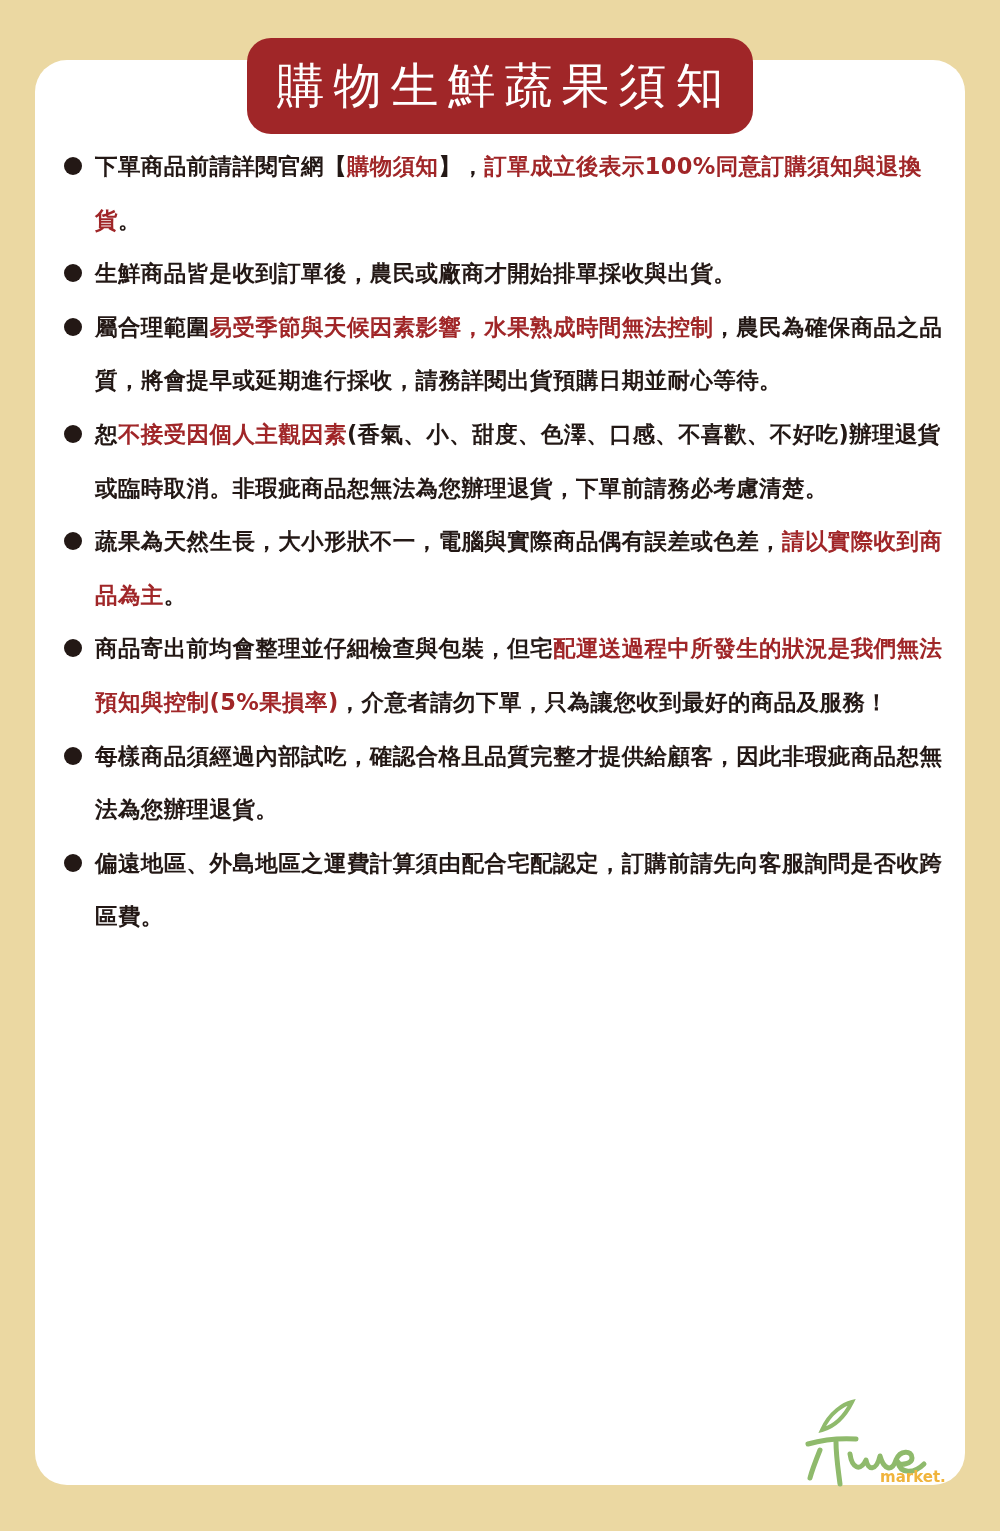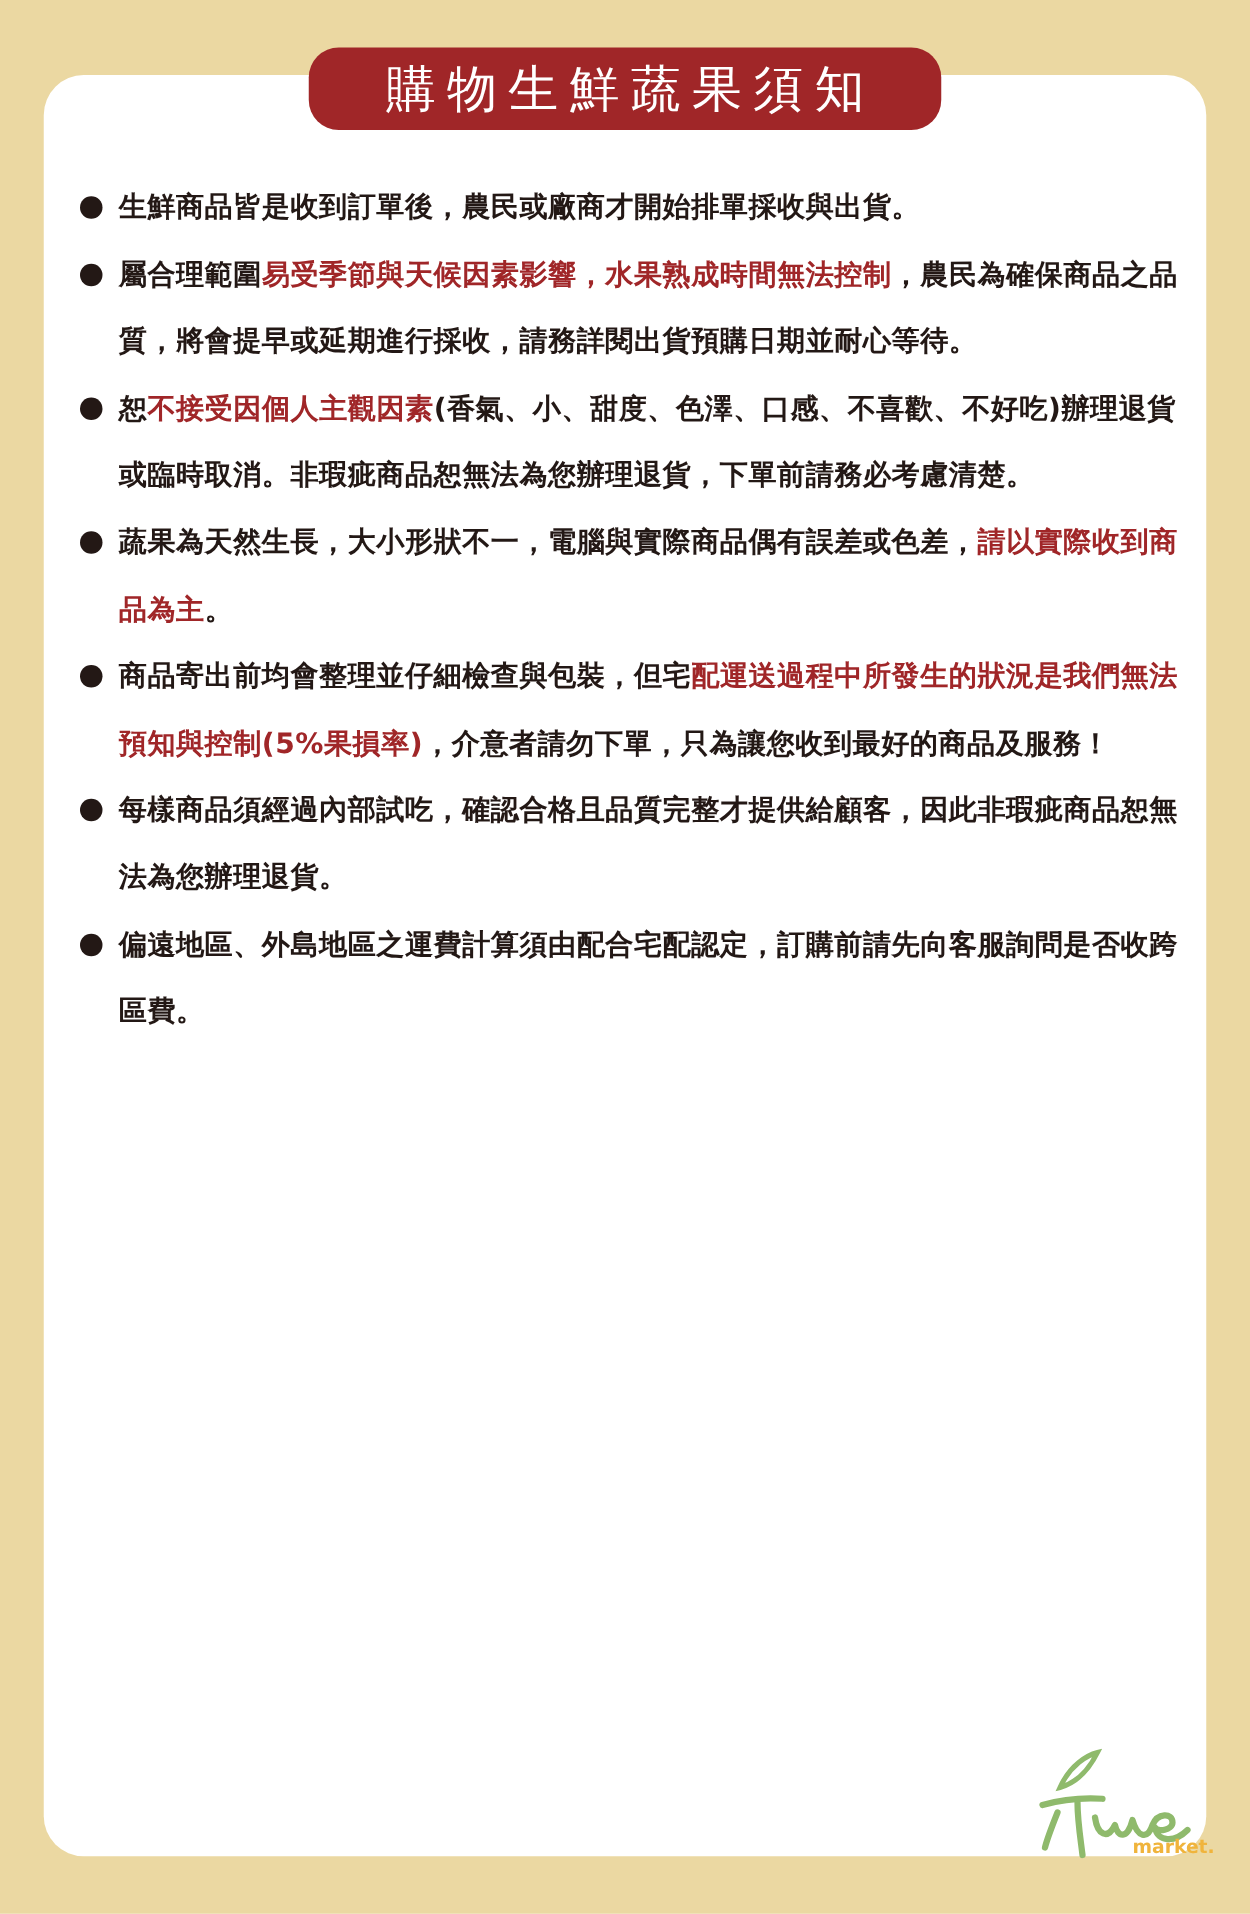--- a/index.html
+++ b/index.html
@@ -13,25 +13,25 @@
   .card {
     position: absolute;
     left: 35px; top: 60px;
     width: 930px; height: 1425px;
     background: #ffffff;
     border-radius: 32px;
   }
   .title-pill {
     position: absolute;
     left: 247px; top: 38px;
-    width: 506px; height: 66px;
+    width: 506px; height: 96px;
     background: #a02628;
     border-radius: 24px;
     color: #ffffff;
-    font-size: 40px;
+    font-size: 48px;
     letter-spacing: 9px;
     display: flex; align-items: center; justify-content: center;
     padding-left: 9px;
     font-weight: normal;
   }
   .list {
     position: absolute;
     left: 64px; top: 140px;
     width: 880px;
   }
@@ -52,32 +52,36 @@
     background: #231815;
   }
   .red { color: #a02628; }
   .u {
     text-decoration-color: #a02628;
     text-decoration-thickness: 2px;
     text-underline-offset: 12px;
   }
   .logo {
     position: absolute;
-    left: 826px; top: 1398px;
+    left: 800px; top: 1398px;
     width: 160px; height: 90px;
   }
 </style>
 </head>
 <body>
 
 <div class="card"></div>
 
 <div class="title-pill">購物生鮮蔬果須知</div>
 
 <div class="list">
+  <div class="item">
+    <span class="bullet"></span>
+    <span>下單商品前請詳閱官網【</span><span class="red">購物須知</span><span>】，</span><span class="red">訂單成立後表示100%同意訂購須知與退換貨</span><span>。</span>
+  </div>
   <div class="item">
     <span class="bullet"></span>
     <span>生鮮商品皆是收到訂單後，農民或廠商才開始排單採收與出貨。</span>
   </div>
   <div class="item">
     <span class="bullet"></span>
     <span>屬合理範圍</span><span class="red">易受季節與天候因素影響，水果熟成時間無法控制</span><span>，農民為確保商品之品質，將會提早或延期進行採收，請務詳閱出貨預購日期並耐心等待。</span>
   </div>
   <div class="item">
     <span class="bullet"></span>

